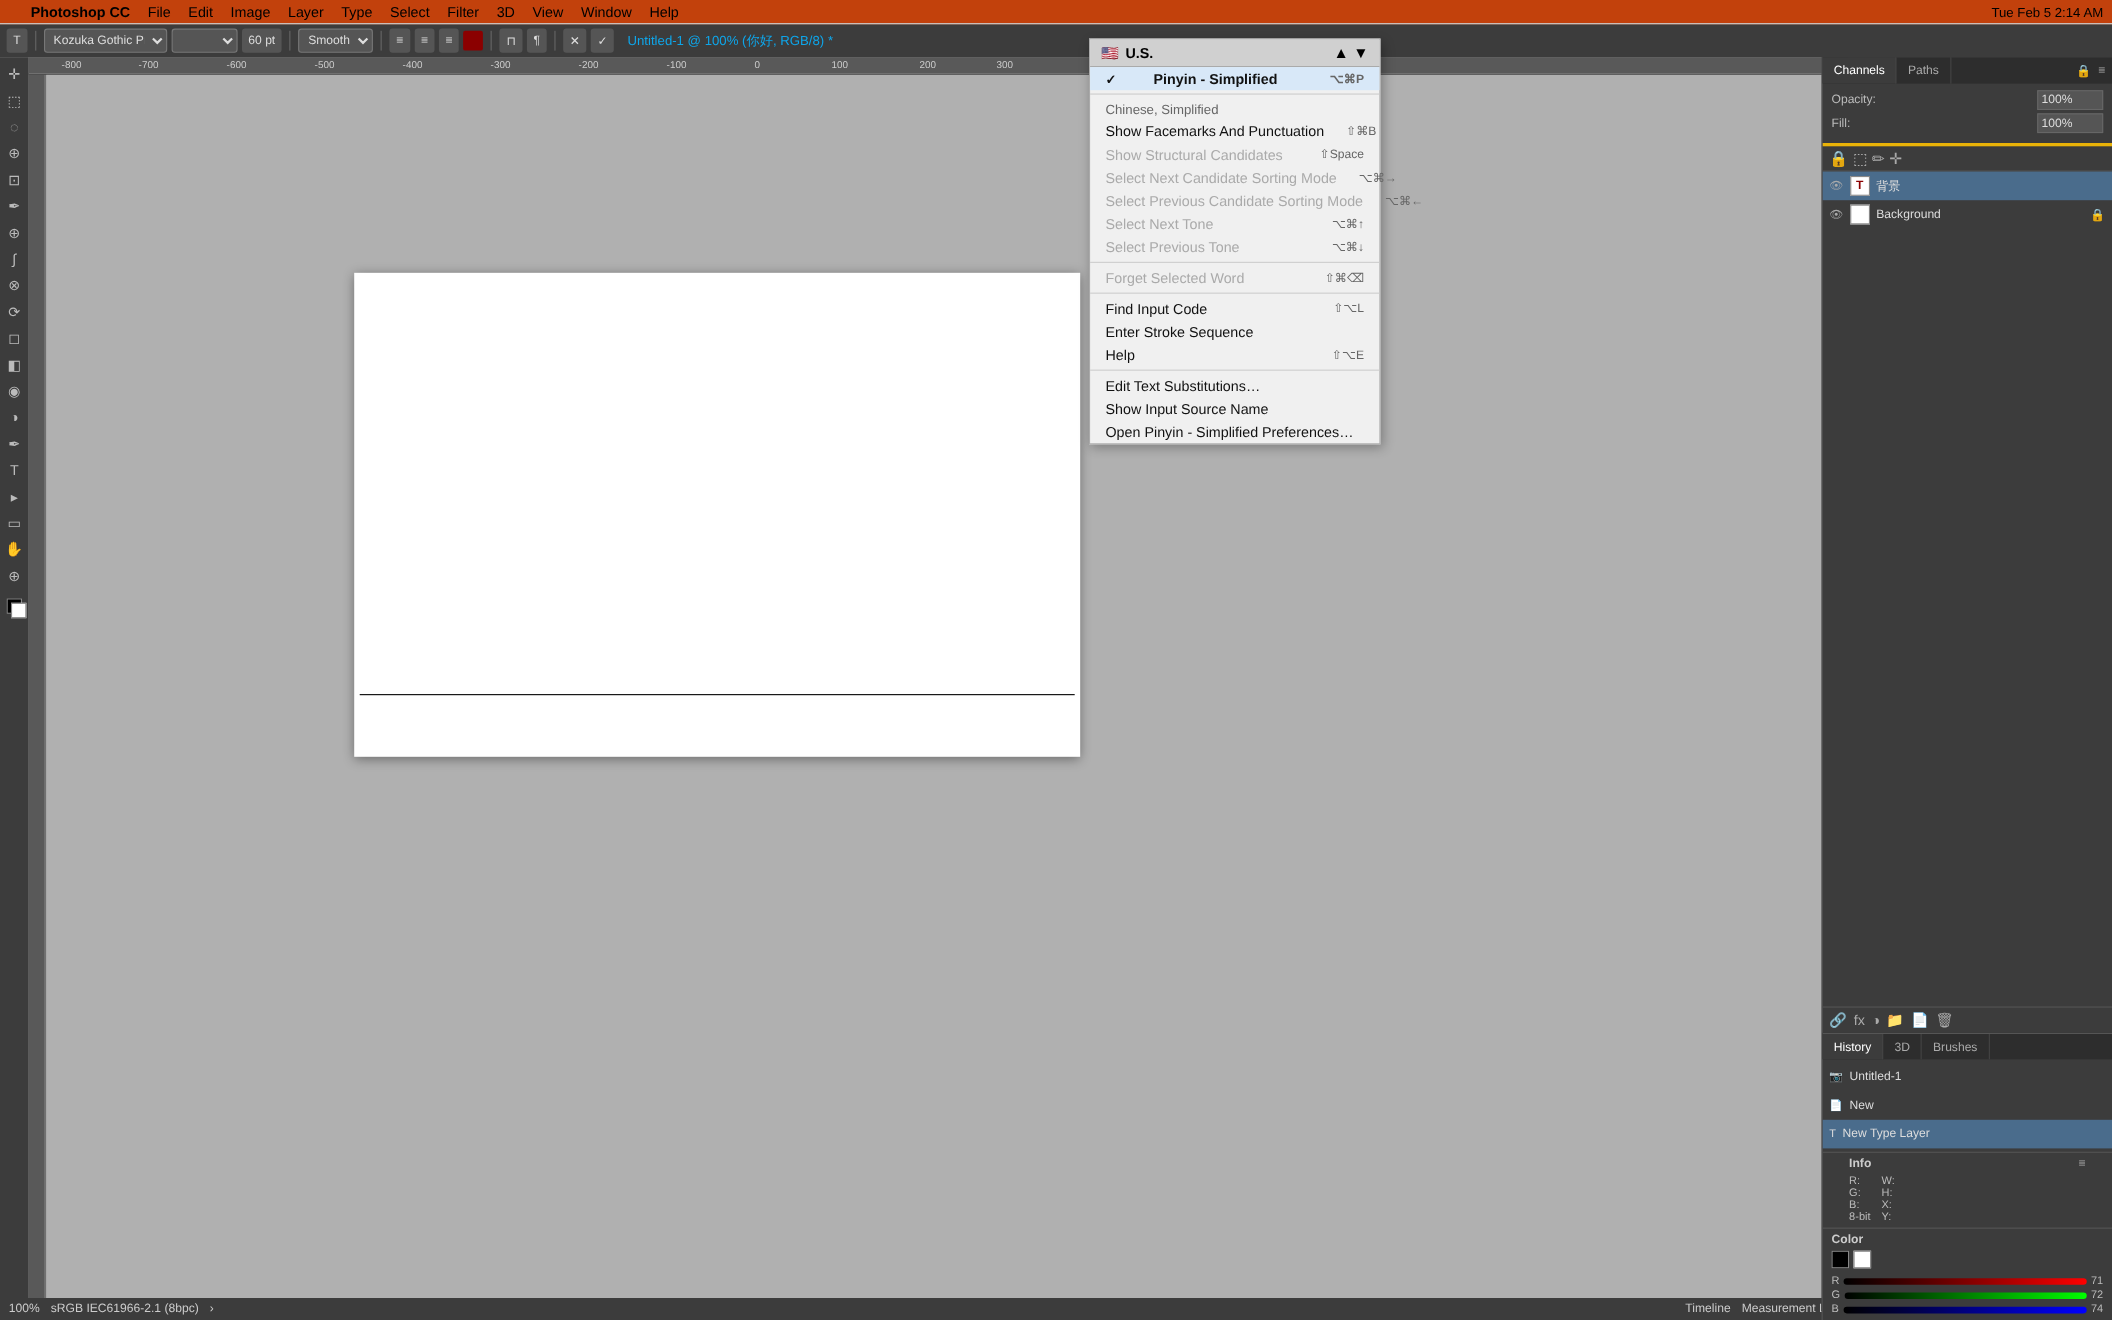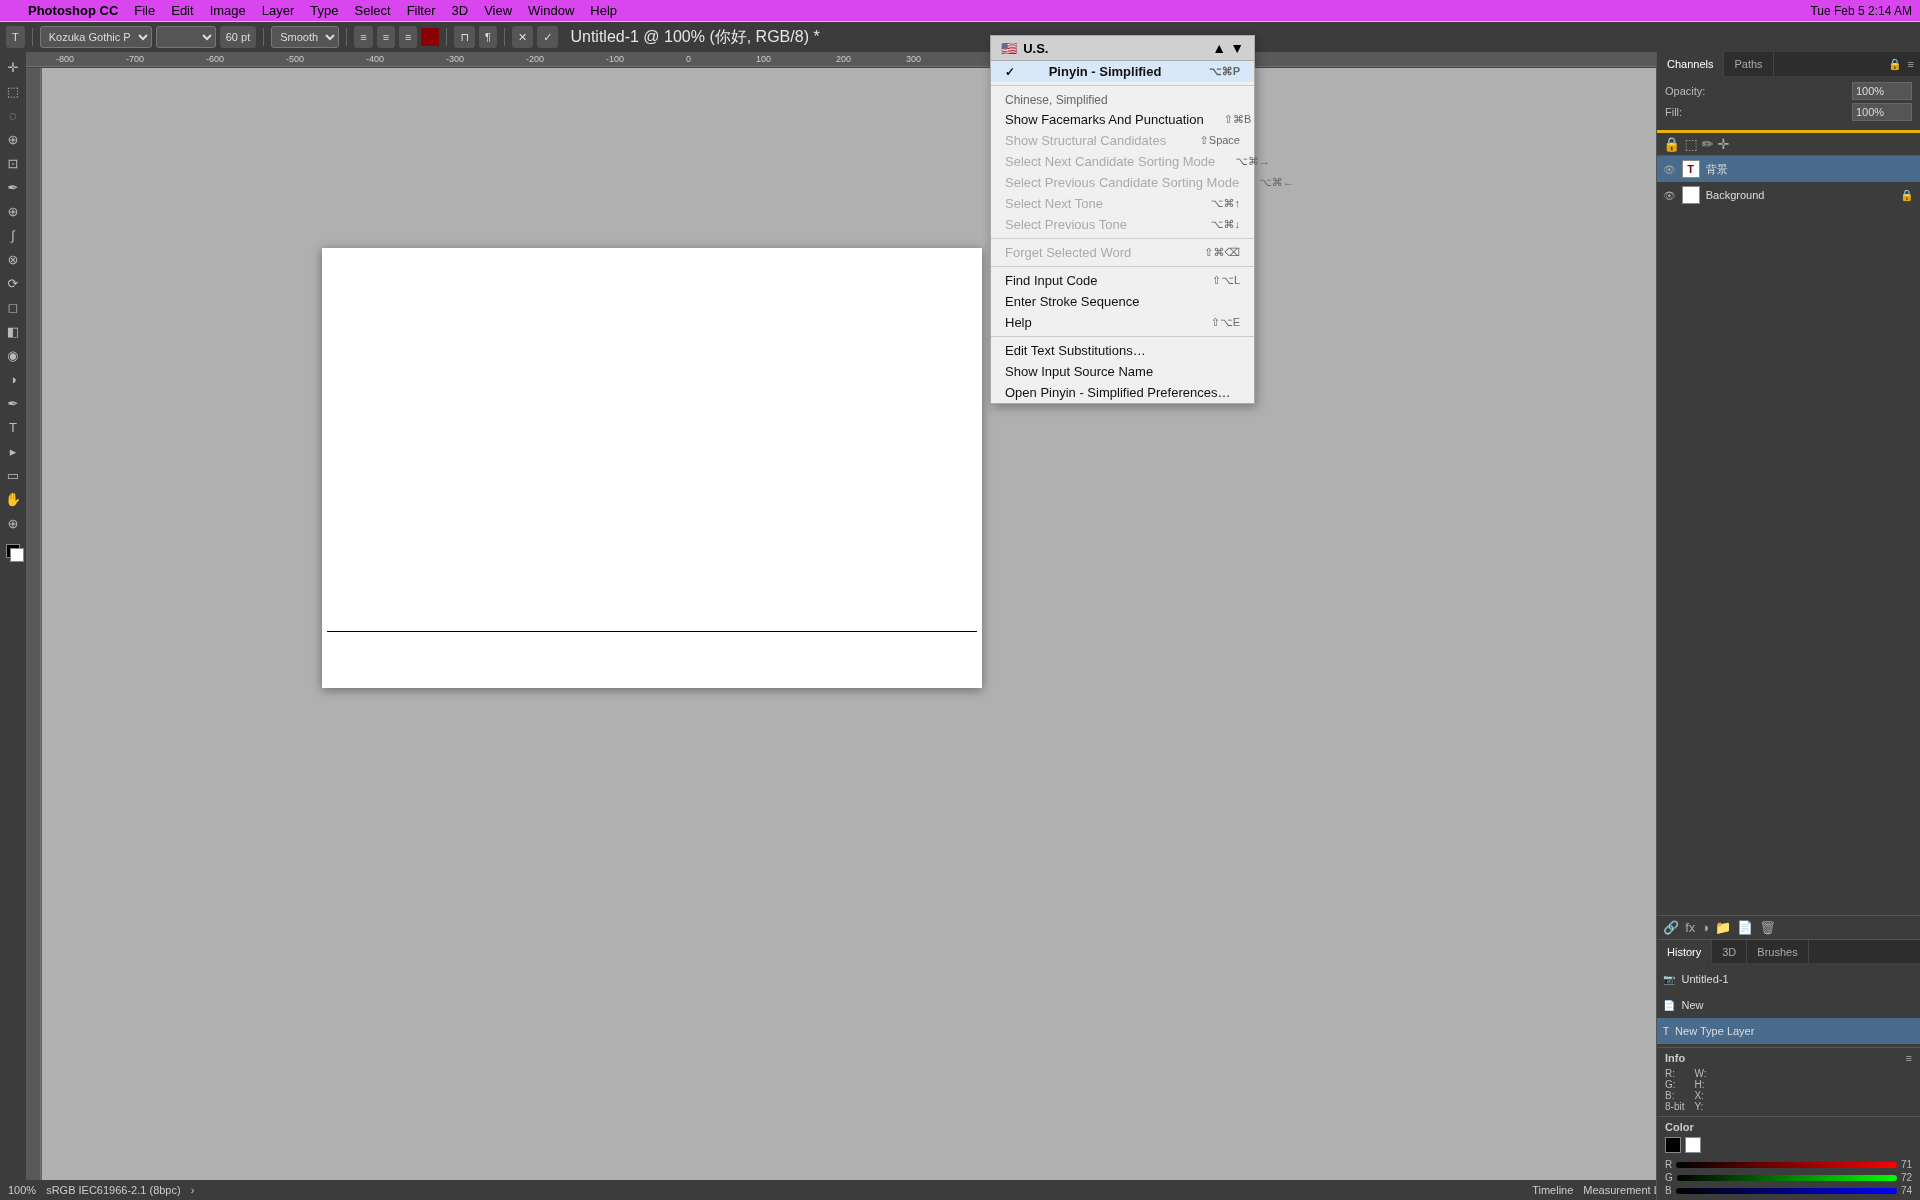--- a/index.html
+++ b/index.html
@@ -10,21 +10,21 @@
       font-family: -apple-system, BlinkMacSystemFont, "Helvetica Neue", Arial, sans-serif;
       background: #b0b0b0;
       position: relative;
     }
 
     
     #menubar {
       position: absolute;
       top: 0; left: 0; right: 0;
       height: 22px;
-      background: #d946ef;
+      background: #c2410c;
       display: flex;
       align-items: center;
       padding: 0 8px;
       font-size: 13px;
       z-index: 100;
       border-bottom: 1px solid #ccc;
     }
     .menubar-apple {
       margin-right: 12px;
       font-size: 16px;
@@ -77,22 +77,22 @@
       font-size: 11px;
       padding: 0 4px;
     }
     .toolbar-divider {
       width: 1px;
       height: 18px;
       background: #666;
       margin: 0 3px;
     }
     .toolbar-title {
-      color: #e5e5e5;
-      font-size: 16px;
+      color: #0ea5e9;
+      font-size: 12px;
       margin: 0 8px;
     }
 
     
     #left-panel {
       position: absolute;
       top: 52px; left: 0;
       width: 26px;
       height: calc(100% - 72px);
       background: #3c3c3c;
@@ -519,21 +519,21 @@
     <div class="layer-row">
       <span style="font-size:10px;">📄</span>
       <span>New</span>
     </div>
     <div class="layer-row selected">
       <span style="font-size:10px;">T</span>
       <span>New Type Layer</span>
     </div>
   </div>
 
-  <div style="border-top:1px solid #555; padding:4px 8px;">
+  <div style="border-top:1px solid #555; padding:4px 24px;">
     <div style="display:flex; justify-content:space-between; margin-bottom:4px;">
       <span style="font-size:11px;color:#ccc;font-weight:bold;">Info</span>
       <span style="font-size:11px;color:#aaa;">≡</span>
     </div>
     <div style="display:flex; gap:10px; font-size:10px; color:#bbb;">
       <div>
         <div>R:</div>
         <div>G:</div>
         <div>B:</div>
         <div>8-bit</div>

